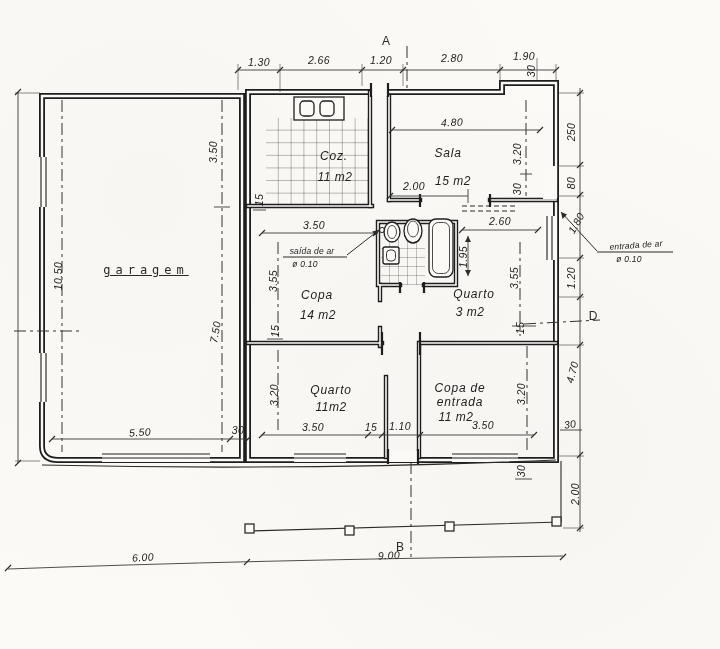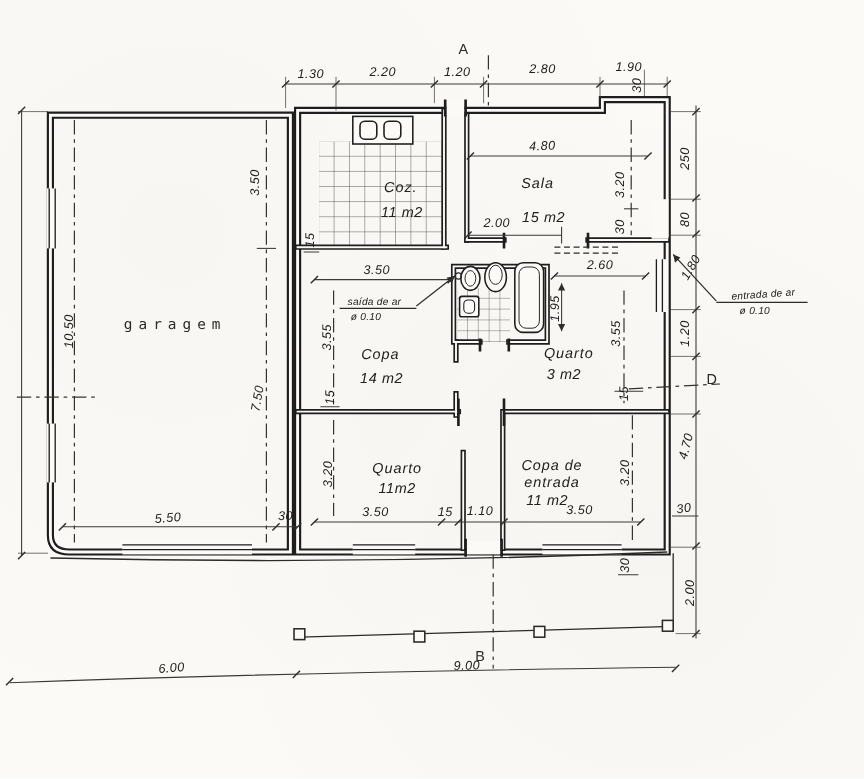--- a/index.html
+++ b/index.html
@@ -16,21 +16,21 @@
     position:absolute;transform:translate(-50%,-50%);
     font:italic 10.5px "Liberation Sans",sans-serif;
     color:#22211f;white-space:nowrap;letter-spacing:.4px;
   }
   .room{font-size:12px;letter-spacing:.8px;}
   .area{font-size:12px;letter-spacing:.5px;}
   .small{font-size:8.5px;letter-spacing:.2px;}
   .marker{font-style:normal;font-size:12px;letter-spacing:0;color:#2a2a28;}
   .mono{
     font:12px "DejaVu Sans Mono",monospace;font-style:normal;
-    letter-spacing:5px;color:#2b2a28;
+    letter-spacing:5px;color:#2b2a28;text-decoration:underline;
   }
   .r90{transform:translate(-50%,-50%) rotate(-90deg);}
   .r80{transform:translate(-50%,-50%) rotate(-80deg);}
   .r75{transform:translate(-50%,-50%) rotate(-75deg);}
   .r60{transform:translate(-50%,-50%) rotate(-60deg);}
   .a2{transform:translate(-50%,-50%) rotate(-2deg);}
   .a4{transform:translate(-50%,-50%) rotate(-4deg);}
   .a8{transform:translate(-50%,-50%) rotate(-8deg);}
 </style>
 </head>
@@ -199,21 +199,21 @@
     <path d="M597,252 H673"></path>
     <path d="M597,251 L561,212"></path>
   </g>
   <g fill="#2b2b29" stroke="none">
     <path d="M379,230 l-7,1.5 l4.5,4.5 z"></path>
     <path d="M561,212 l1.5,7 l4.5,-4.5 z"></path>
   </g>
 </svg>
 
 <span class="lbl" style="left:259px;top:62px">1.30</span>
-<span class="lbl" style="left:319px;top:60px">2.20</span>
+<span class="lbl" style="left:319px;top:60px">2.66</span>
 <span class="lbl" style="left:381px;top:60px">1.20</span>
 <span class="lbl" style="left:452px;top:58px">2.80</span>
 <span class="lbl" style="left:524px;top:56px">1.90</span>
 <span class="lbl r90" style="left:531px;top:71px">30</span>
 <span class="lbl marker" style="left:386px;top:41px">A</span>
 
 <span class="lbl r90" style="left:571px;top:132px">250</span>
 <span class="lbl r90" style="left:571px;top:183px">80</span>
 <span class="lbl r60" style="left:576px;top:223px">1.80</span>
 <span class="lbl r90" style="left:571px;top:278px">1.20</span>

